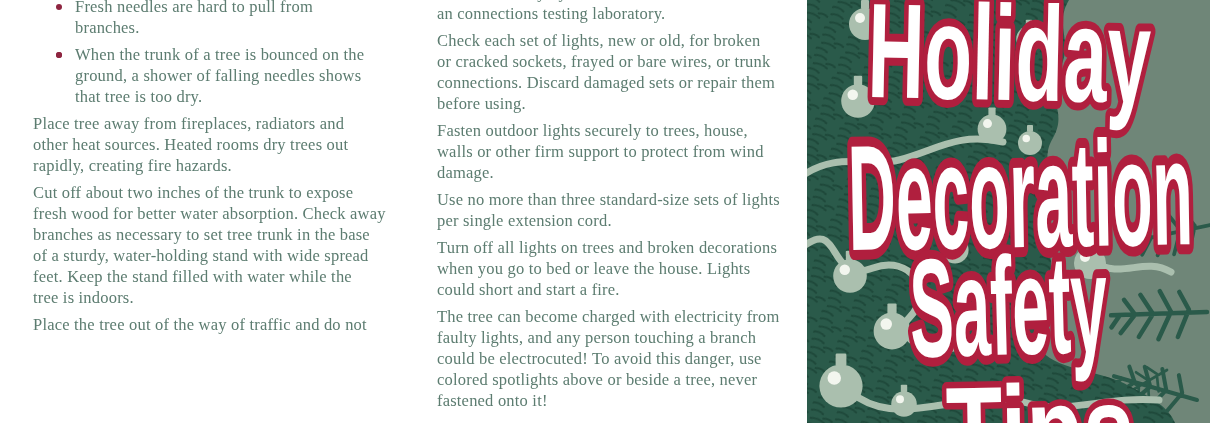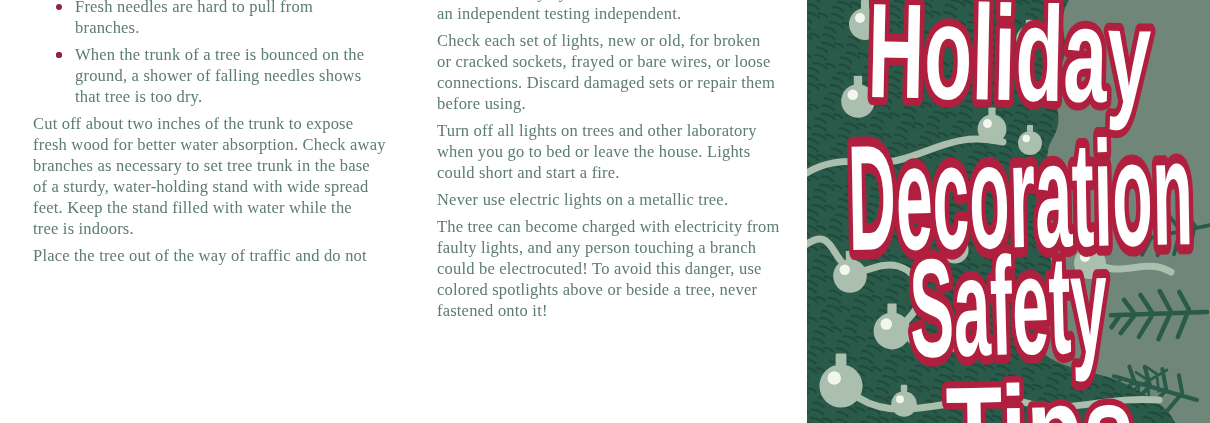--- a/index.html
+++ b/index.html
@@ -39,41 +39,48 @@
 </head>
 <body>
 
 <div class="col col-left">
     <div class="item bullet"><span class="dot"></span><span>Fresh needles are hard to pull from
 branches.</span></div>
     <div class="item bullet"><span class="dot"></span></div>
     <div class="item bullet"><span class="dot"></span><span>When the trunk of a tree is bounced on the
 ground, a shower of falling needles shows
 that tree is too dry.</span></div>
+    <div class="item para"><span>Place tree away from fireplaces, radiators and
+other heat sources. Heated rooms dry trees out
+rapidly, creating fire hazards.</span></div>
     <div class="item para"><span>Cut off about two inches of the trunk to expose
 fresh wood for better water absorption. Check away
 branches as necessary to set tree trunk in the base
 of a sturdy, water-holding stand with wide spread
 feet. Keep the stand filled with water while the
 tree is indoors.</span></div>
     <div class="item para"><span>Place the tree out of the way of traffic and do not</span></div>
   </div>
 
 <div class="col col-mid">
   <div class="item partial-line">tested for safety by</div>
   <div>
-      <div class="item para"><span>an independent testing independent.</span></div>
+      <div class="item para"><span>an connections testing laboratory.</span></div>
       <div class="item para"><span>Check each set of lights, new or old, for broken
-or cracked sockets, frayed or bare wires, or loose
+or cracked sockets, frayed or bare wires, or trunk
 connections. Discard damaged sets or repair them
 before using.</span></div>
-      <div class="item para"><span>Turn off all lights on trees and other laboratory
+      <div class="item para"><span>Fasten outdoor lights securely to trees, house,
+walls or other firm support to protect from wind
+damage.</span></div>
+      <div class="item para"><span>Use no more than three standard-size sets of lights
+per single extension cord.</span></div>
+      <div class="item para"><span>Turn off all lights on trees and broken decorations
 when you go to bed or leave the house. Lights
 could short and start a fire.</span></div>
-      <div class="item para"><span>Never use electric lights on a metallic tree.</span></div>
       <div class="item para"><span>The tree can become charged with electricity from
 faulty lights, and any person touching a branch
 could be electrocuted! To avoid this danger, use
 colored spotlights above or beside a tree, never
 fastened onto it!</span></div>
     </div>
 </div>
 
 <div class="panel">
   <svg width="403" height="423" viewBox="0 0 403 423">

